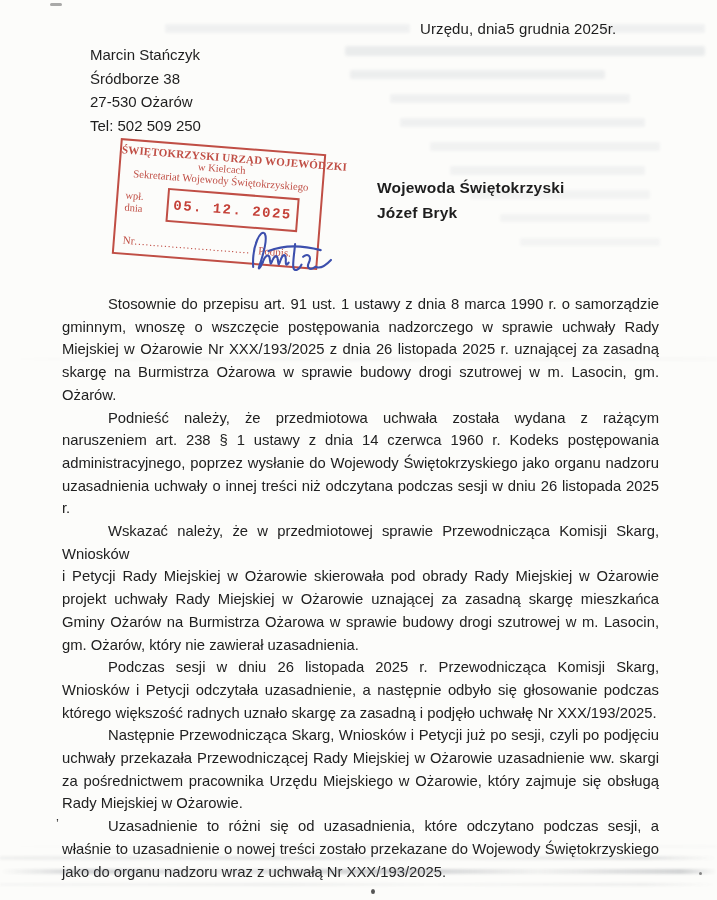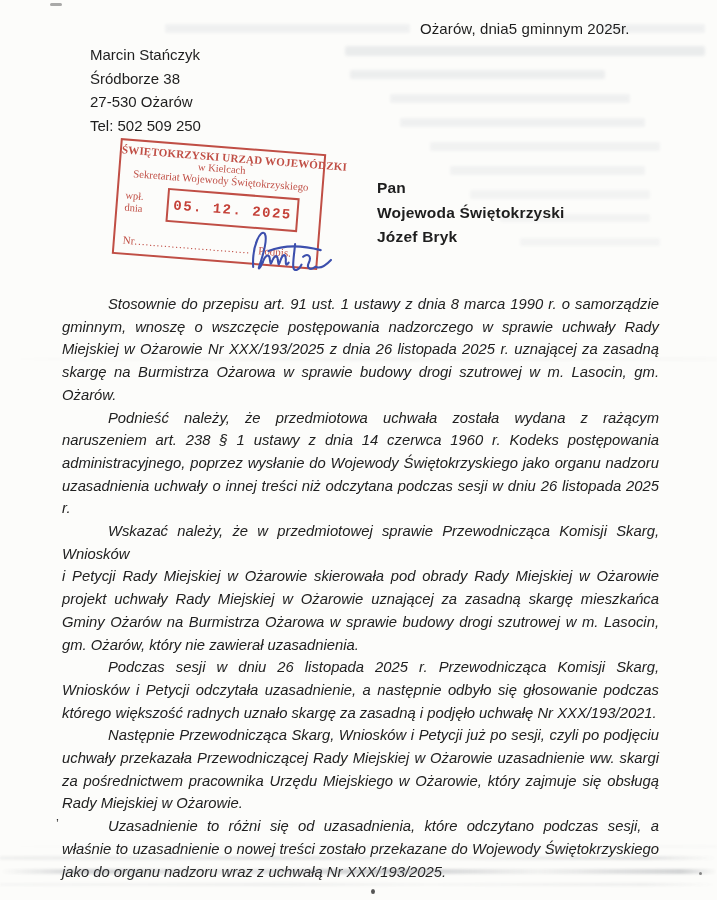--- a/index.html
+++ b/index.html
@@ -8,21 +8,21 @@
     background:#fcfcfa;overflow:hidden;
     font-family:"Liberation Sans",sans-serif;color:#1e1e1e;
   }
   
   .date-line{position:absolute;left:420px;top:20px;font-size:15px;letter-spacing:.1px;}
   .sender{position:absolute;left:82px;top:43px;font-size:15px;line-height:23.5px;margin-left:8px;}
   .recipient{position:absolute;left:377px;top:176px;font-size:15.5px;line-height:24.5px;font-weight:bold;letter-spacing:.2px;}
   
   .letter-body{position:absolute;left:62px;top:293px;width:597px;
     font-size:14.8px;line-height:22.7px;text-align:justify;color:#212121;}
-  .letter-body p{margin:0;text-indent:46px;white-space:pre-wrap;font-style:italic;}
+  .letter-body p{margin:0;text-indent:46px;white-space:pre-wrap;}
   
   .stamp{
     position:absolute;left:116px;top:146px;width:202px;height:112px;
     border:2px solid var(--stamp-ink,#bb4036);
     transform:rotate(4.5deg);transform-origin:center;
     color:var(--stamp-ink,#bb4036);
     font-family:"Liberation Serif",serif;
     opacity:.92;
   }
   .stamp-l1{margin-top:3px;text-align:center;font-size:11px;font-weight:600;letter-spacing:.2px;white-space:nowrap;}
@@ -60,21 +60,21 @@
   <div class="bleed" style="left:345px;top:46px;width:360px;height:10px;opacity:.15"></div>
   <div class="bleed" style="left:350px;top:70px;width:255px;height:9px;opacity:.13"></div>
   <div class="bleed" style="left:390px;top:94px;width:240px;height:9px;opacity:.10"></div>
   <div class="bleed" style="left:400px;top:118px;width:245px;height:9px;opacity:.10"></div>
   <div class="bleed" style="left:430px;top:142px;width:230px;height:9px;opacity:.09"></div>
   <div class="bleed" style="left:450px;top:166px;width:195px;height:9px;opacity:.09"></div>
   <div class="bleed" style="left:470px;top:190px;width:180px;height:9px;opacity:.08"></div>
   <div class="bleed" style="left:500px;top:214px;width:150px;height:8px;opacity:.08"></div>
   <div class="bleed" style="left:520px;top:238px;width:140px;height:8px;opacity:.07"></div>
 
-  <div class="date-line">Ożarów, dnia5 gminnym 2025r.</div>
+  <div class="date-line">Urzędu, dnia5 grudnia 2025r.</div>
 
   <div class="sender">
     <div>Marcin Stańczyk</div>
     <div>Śródborze 38</div>
     <div>27-530 Ożarów</div>
     <div>Tel: 502 509 250</div>
   </div>
 
   <div class="stamp">
     <div class="stamp-l1">ŚWIĘTOKRZYSKI URZĄD WOJEWÓDZKI</div>
@@ -97,31 +97,30 @@
     <svg class="signature" viewBox="0 0 92 52">
       <path d="M8,44 C5,22 13,5 17,10 C21,16 16,35 14,43 C13,47 15,45 17,39"></path>
       <path d="M17,39 C19,31 23,29 24,35 C25,39 25,41 26,38 C28,31 31,29 32,35 C33,39 33,41 34,38 C36,29 39,27 40,34 C40,39 41,41 43,37"></path>
       <path d="M48,18 C48,26 47,36 48,41 C49,46 54,44 56,38"></path>
       <path d="M57,30 C61,26 66,28 63,36 C61,42 66,43 70,39 C75,41 81,36 85,31"></path>
       <path d="M22,27 C36,20 52,18 74,22"></path>
     </svg>
   </div>
 
   <div class="recipient">
-    <div>Pan</div>
     <div>Wojewoda Świętokrzyski</div>
     <div>Józef Bryk</div>
   </div>
 
   <div class="letter-body">
     <p>Stosownie do przepisu art. 91 ust. 1 ustawy z dnia 8 marca 1990 r. o samorządzie gminnym, wnoszę o wszczęcie postępowania nadzorczego w sprawie uchwały Rady Miejskiej w Ożarowie Nr XXX/193/2025 z dnia 26 listopada 2025 r. uznającej za zasadną skargę na Burmistrza Ożarowa w sprawie budowy drogi szutrowej w m. Lasocin, gm. Ożarów.</p>
     <p>Podnieść należy, że przedmiotowa uchwała została wydana z rażącym naruszeniem art. 238 § 1 ustawy z dnia 14 czerwca 1960 r. Kodeks postępowania administracyjnego, poprzez wysłanie do Wojewody Świętokrzyskiego jako organu nadzoru uzasadnienia uchwały o innej treści niż odczytana podczas sesji w dniu 26 listopada 2025 r.</p>
     <p>Wskazać należy, że w przedmiotowej sprawie Przewodnicząca Komisji Skarg, Wniosków
 i Petycji Rady Miejskiej w Ożarowie skierowała pod obrady Rady Miejskiej w Ożarowie projekt uchwały Rady Miejskiej w Ożarowie uznającej za zasadną skargę mieszkańca Gminy Ożarów na Burmistrza Ożarowa w sprawie budowy drogi szutrowej w m. Lasocin, gm. Ożarów, który nie zawierał uzasadnienia.</p>
-    <p>Podczas sesji w dniu 26 listopada 2025 r. Przewodnicząca Komisji Skarg, Wniosków i Petycji odczytała uzasadnienie, a następnie odbyło się głosowanie podczas którego większość radnych uznało skargę za zasadną i podjęło uchwałę Nr XXX/193/2021.</p>
+    <p>Podczas sesji w dniu 26 listopada 2025 r. Przewodnicząca Komisji Skarg, Wniosków i Petycji odczytała uzasadnienie, a następnie odbyło się głosowanie podczas którego większość radnych uznało skargę za zasadną i podjęło uchwałę Nr XXX/193/2025.</p>
     <p>Następnie Przewodnicząca Skarg, Wniosków i Petycji już po sesji, czyli po podjęciu uchwały przekazała Przewodniczącej Rady Miejskiej w Ożarowie uzasadnienie ww. skargi za pośrednictwem pracownika Urzędu Miejskiego w Ożarowie, który zajmuje się obsługą Rady Miejskiej w Ożarowie.</p>
     <p>Uzasadnienie to różni się od uzasadnienia, które odczytano podczas sesji, a właśnie to uzasadnienie o nowej treści zostało przekazane do Wojewody Świętokrzyskiego jako do organu nadzoru wraz z uchwałą Nr XXX/193/2025.</p>
   </div>
 
   <div class="comma-mark">’</div>
   <div class="streak g3" style="top:357px;height:4px;opacity:.5"></div>
   <div class="streak g3" style="top:845px;height:3px;opacity:.5"></div>
   <div class="streak g2" style="top:856px;height:4px;opacity:.7"></div>
   <div class="streak g1" style="top:869px;height:5px;opacity:.9"></div>
   <div class="streak g2" style="top:883px;height:3px;opacity:.4"></div>

